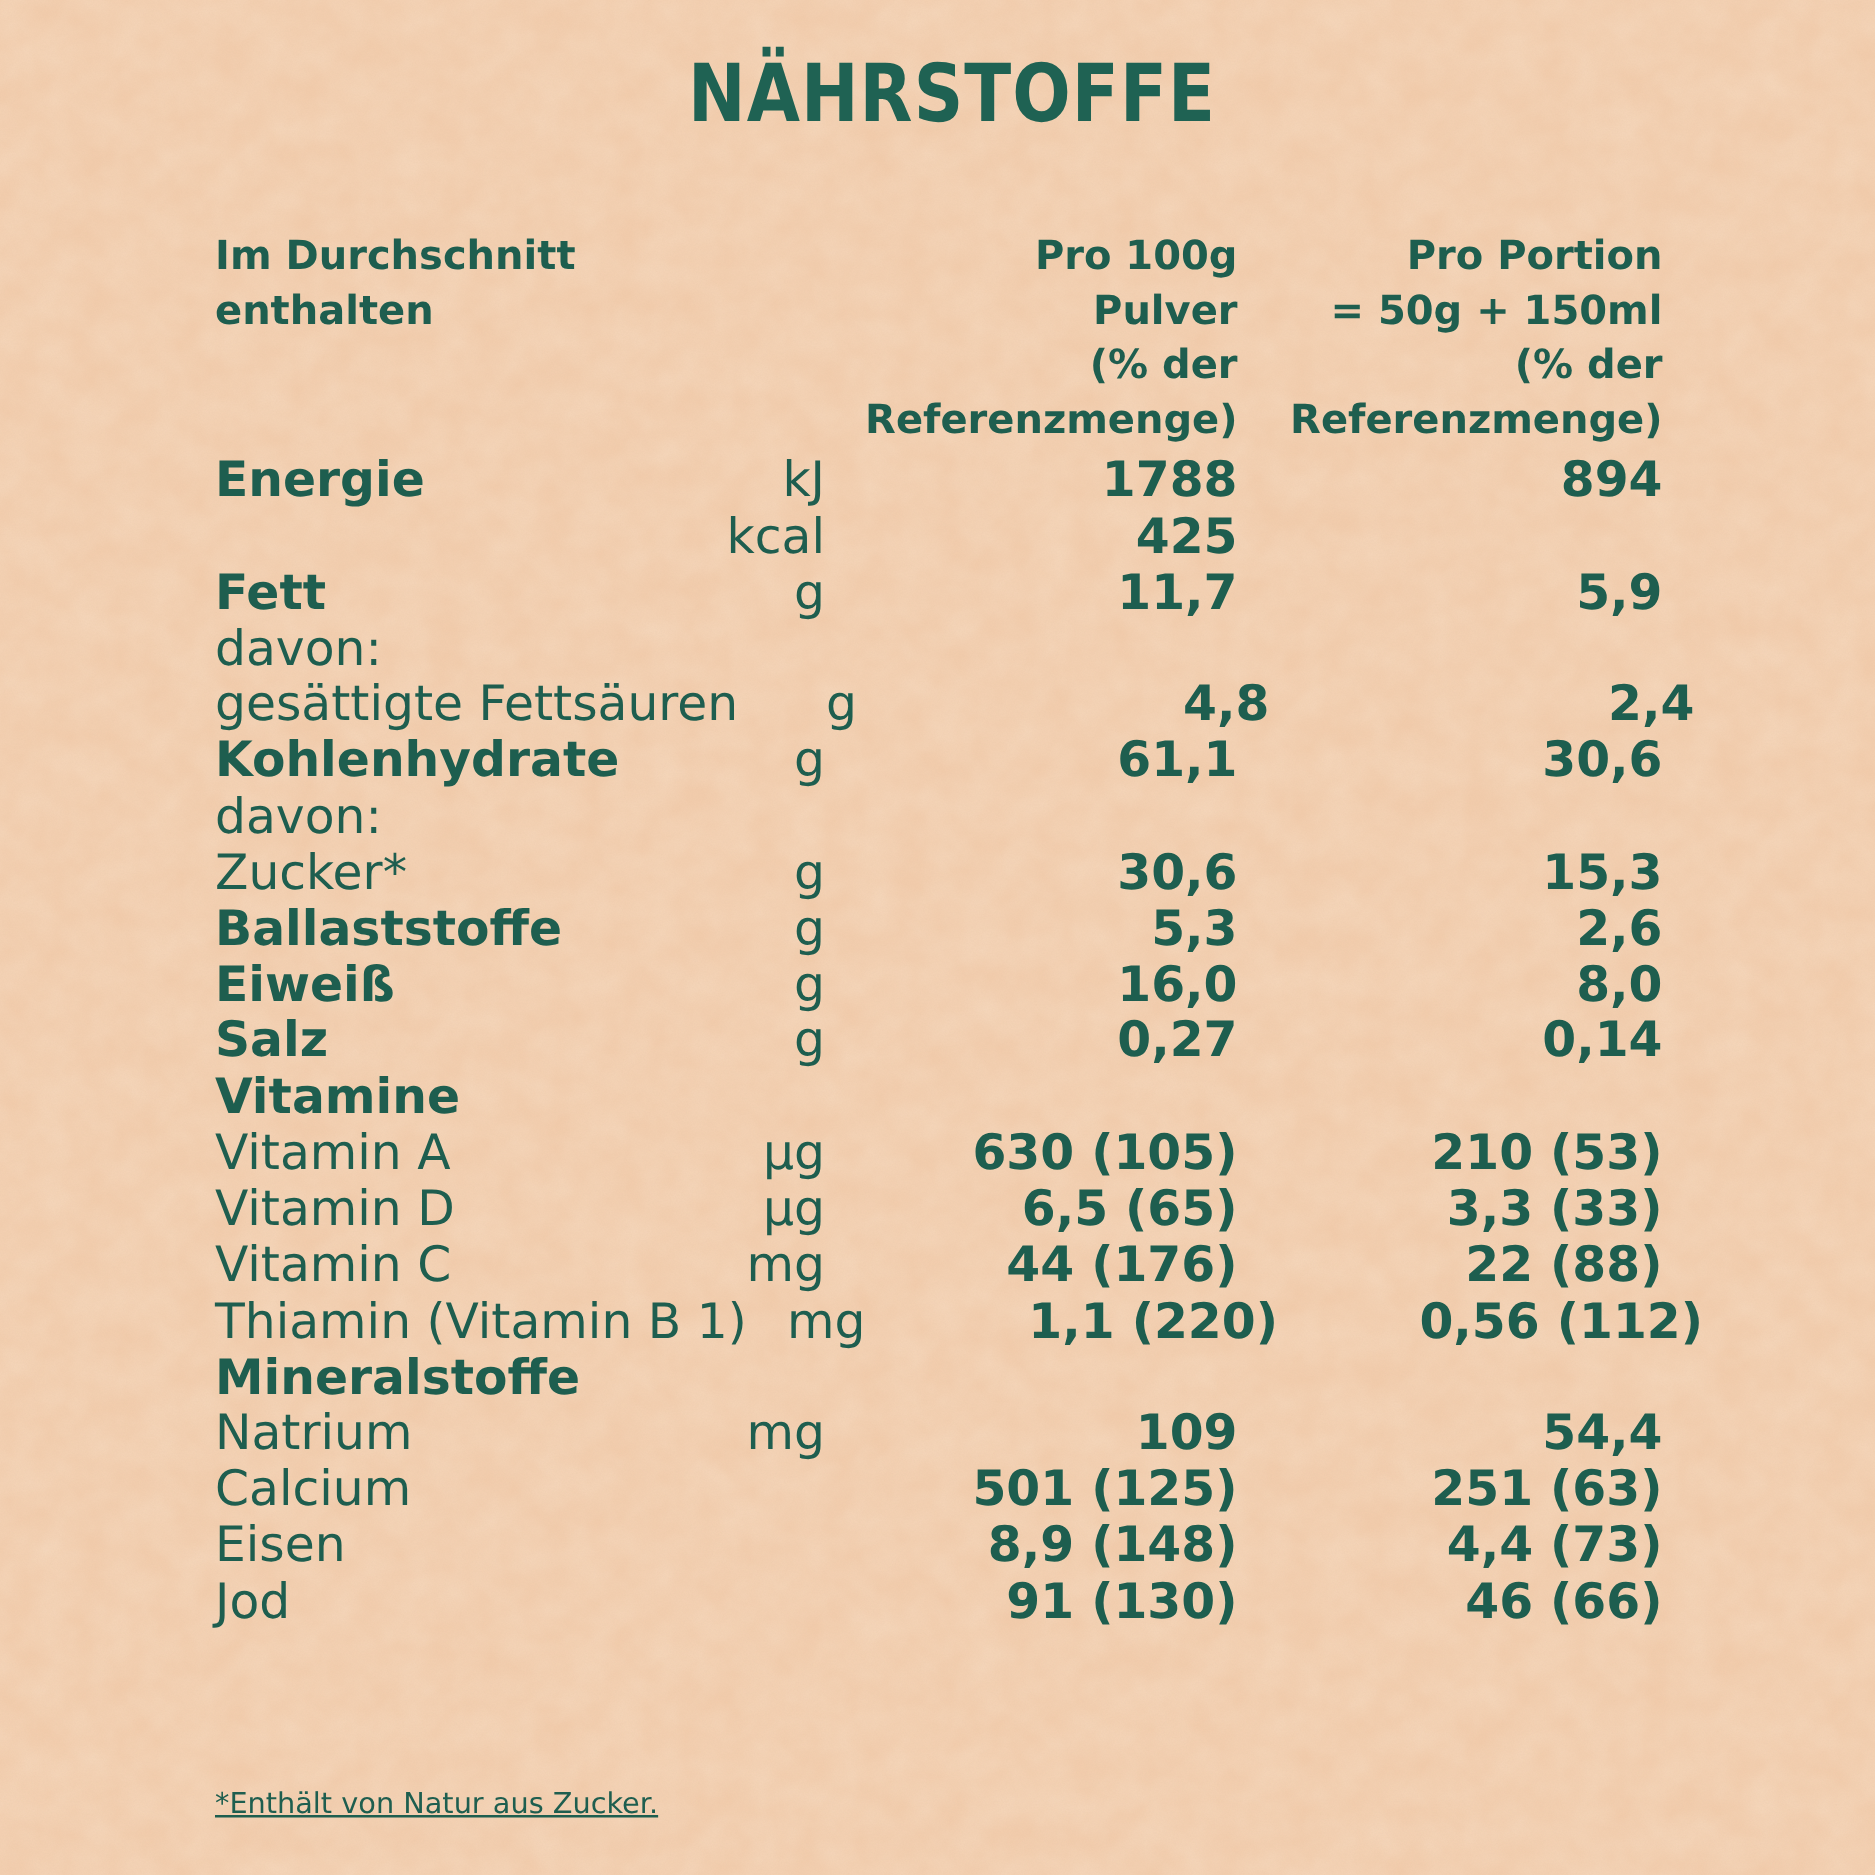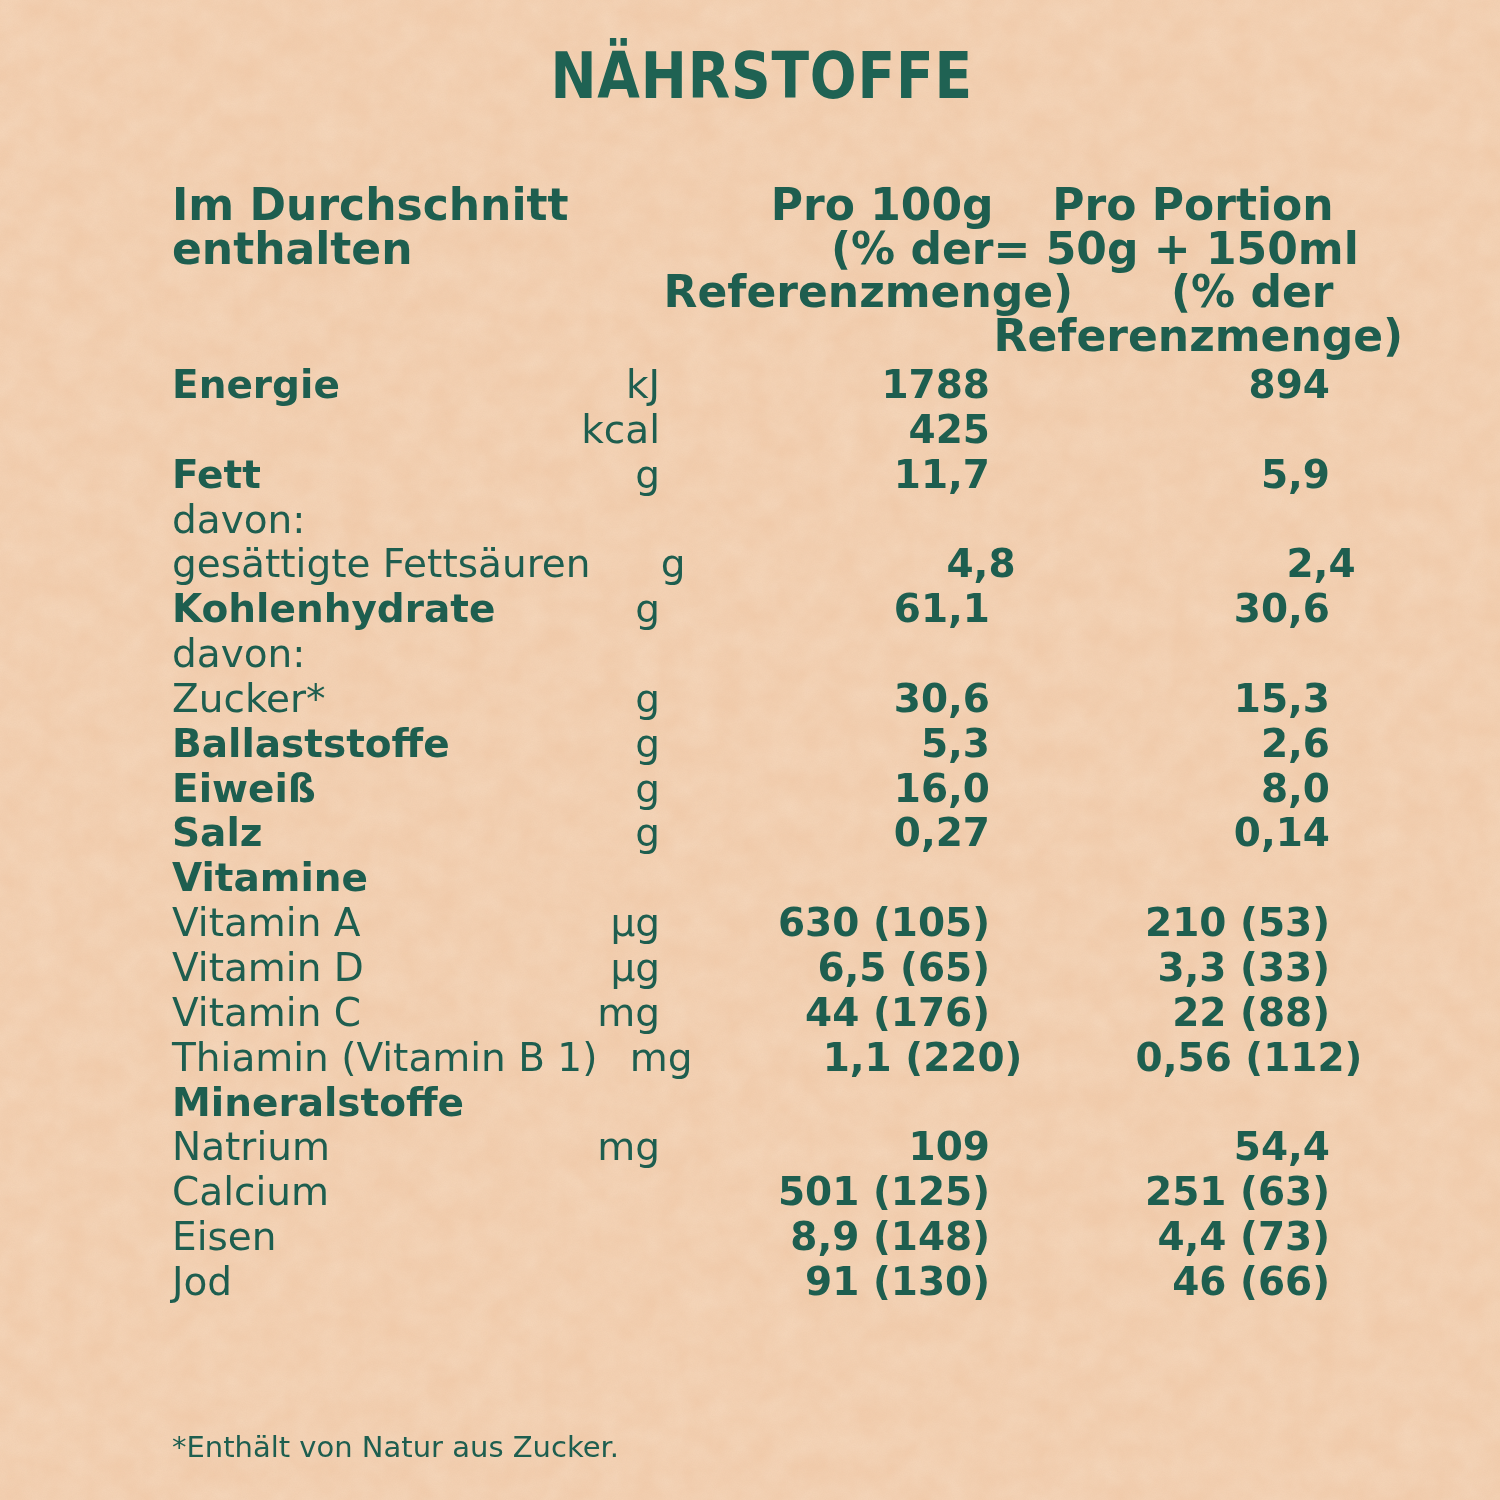--- a/index.html
+++ b/index.html
@@ -15,33 +15,33 @@
   .title-wrap { position: absolute; top: 44px; left: 0; width: 1500px; text-align: center; margin-left: 12px; }
   .title {
     display: inline-block;
     font-size: 64px; font-weight: 700; line-height: 1;
     letter-spacing: 1px; color: #1f6253;
     transform: scaleX(0.86); transform-origin: center;
   }
 
   .table { position: absolute; left: 172px; top: 183px; width: 1158px; }
 
-  .hdr { display: grid; grid-template-columns: 1fr 95px 330px 340px; font-size: 44px; font-weight: 700; line-height: 43.5px; }
+  .hdr { display: grid; grid-template-columns: 1fr 95px 330px 340px; font-size: 32px; font-weight: 700; line-height: 43.5px; }
   .hdr .c { white-space: nowrap; }
   .hdr .right { text-align: right; }
 
   .rows { margin-top: 6px; }
   .row { display: grid; grid-template-columns: 1fr 95px 330px 340px; font-size: 39px; line-height: 44.85px; }
   .cell { white-space: nowrap; }
   .cell.label { font-weight: 400; text-align: left; }
   .row.bold .cell.label { font-weight: 700; }
   .cell.unit { font-weight: 400; text-align: right; }
   .cell.per100g, .cell.portion { font-weight: 700; text-align: right; }
 
-  .footnote { position: absolute; left: 172px; top: 1430px; font-size: 29px; font-weight: 400; color: #1e5e4f; }
+  .footnote { position: absolute; left: 172px; top: 1430px; font-size: 23px; font-weight: 400; color: #1e5e4f; text-decoration: underline; }
 </style>
 </head>
 <body>
 
 <svg class="texture" width="1500" height="1500" viewBox="0 0 1500 1500" xmlns="http://www.w3.org/2000/svg" aria-hidden="true">
   <defs>
     <filter id="grainFine" x="0%" y="0%" width="100%" height="100%">
       <feTurbulence type="fractalNoise" baseFrequency="0.8" numOctaves="2" seed="7"></feTurbulence>
       <feColorMatrix type="matrix" values="0 0 0 0 0.76  0 0 0 0 0.55  0 0 0 0 0.36  0.9 0 0 0 -0.30"></feColorMatrix>
     </filter>
@@ -63,20 +63,21 @@
 
   <div class="table">
     <div class="hdr">
       <div class="c">
         <div>Im Durchschnitt</div>
         <div>enthalten</div>
       </div>
       <div class="c"></div>
       <div class="c right">
         <div>Pro 100g</div>
+        <div>Pulver</div>
         <div>(% der</div>
         <div>Referenzmenge)</div>
       </div>
       <div class="c right">
         <div>Pro Portion</div>
         <div>= 50g + 150ml</div>
         <div>(% der</div>
         <div>Referenzmenge)</div>
       </div>
     </div>

